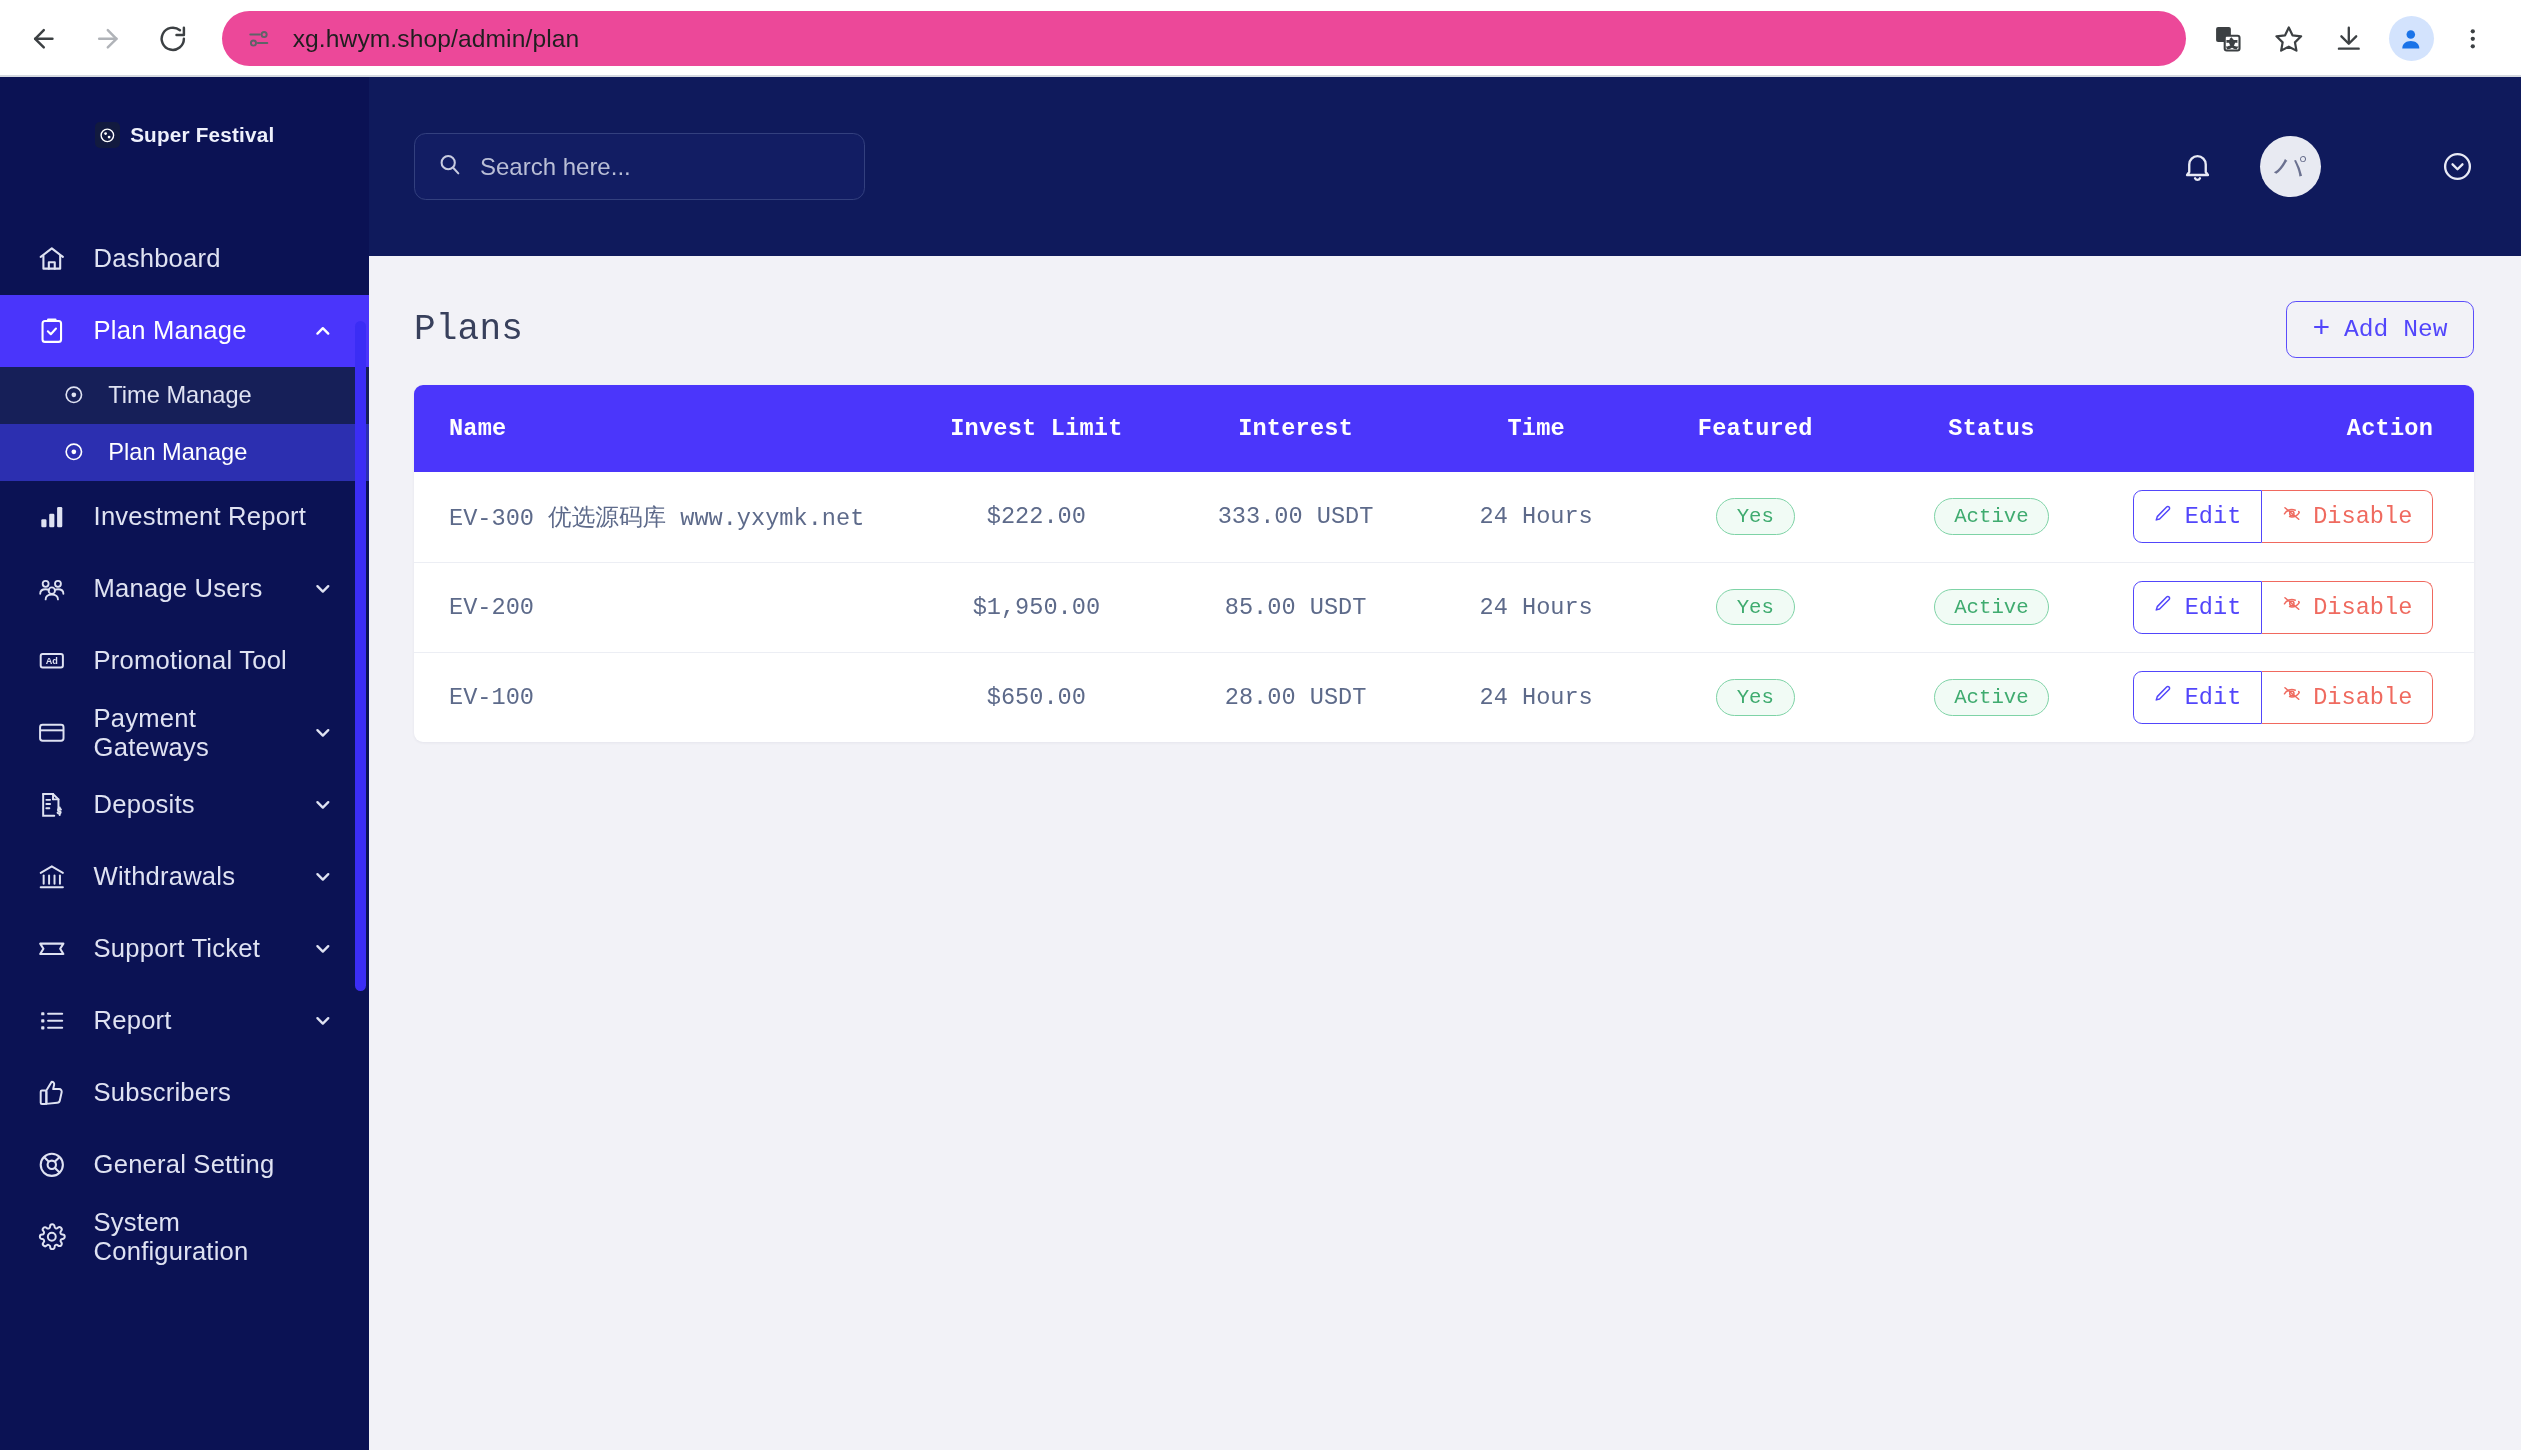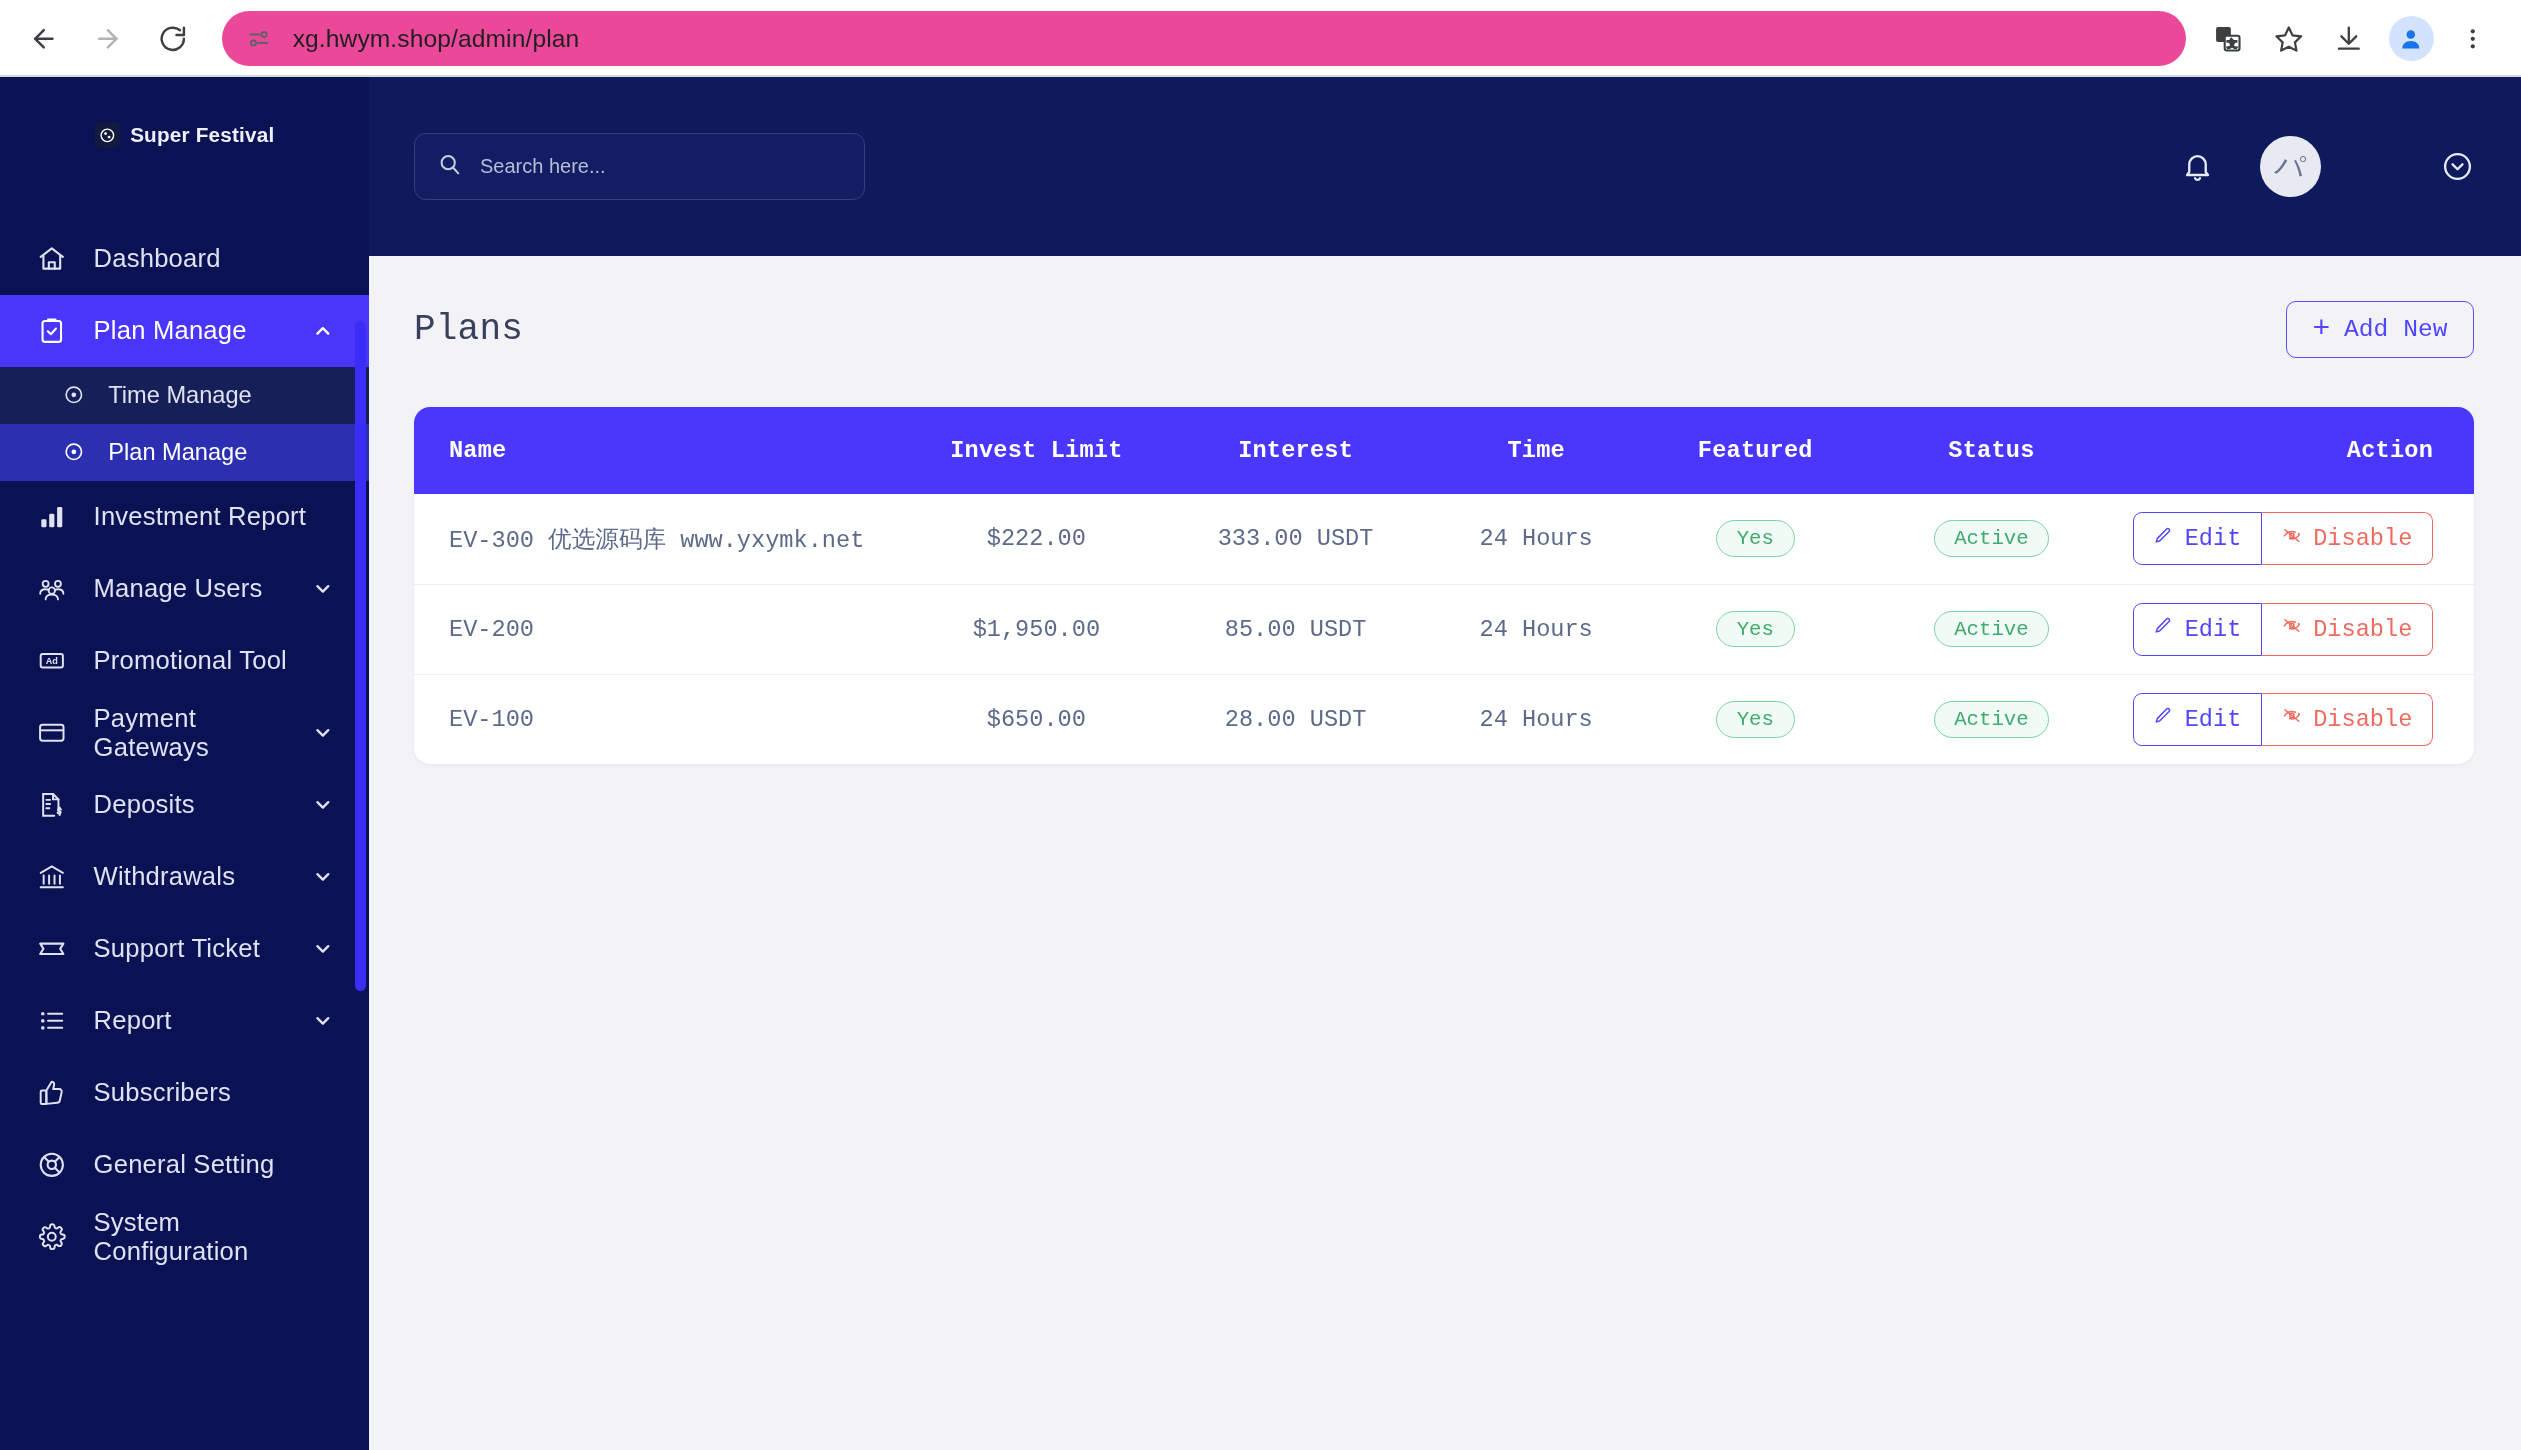--- a/index.html
+++ b/index.html
@@ -95,21 +95,21 @@
   .topbar {
     position: absolute; top: 0; left: 369px; width: 2152px; height: 179px;
     background: #0f1a5c;
     display: flex; align-items: center; padding: 0 47px 0 45px;
   }
   .search-box {
     width: 451px; height: 67px; border: 1px solid #33407e; border-radius: 11.8px;
     display: flex; align-items: center; gap: 17.7px; padding: 0 21.7px;
     background: #121d63;
   }
-  .search-box .placeholder { font-size: 20px; color: #b9bed6; }
+  .search-box .placeholder { font-size: 24px; color: #b9bed6; }
   .top-right { margin-left: auto; display: flex; align-items: center; gap: 0; }
   .bell { width: 51px; height: 51px; display:flex; align-items:center; justify-content:center; }
   .user-av {
     width: 61px; height: 61px; border-radius: 50%; margin-left: 37px;
     background: #e8eaf2; overflow: hidden; position: relative;
     display:flex; align-items:center; justify-content:center;
   }
   .user-av .glyph { font-size: 29.6px; color: #6b7190; transform: rotate(8deg); }
   .caret-circle { margin-left: 120px; width: 33px; height: 33px;
     display:flex; align-items:center; justify-content:center; }
@@ -121,21 +121,21 @@
   .page-title { font-size: 36px; color: #38405c; font-weight: 400; letter-spacing: 0.2px; }
   .add-new {
     margin-left: auto; height: 57px; padding: 0 25.6px;
     border: 1px solid #5c4dfb; border-radius: 9.9px; background: transparent;
     color: #5246fb; font-size: 24.6px; display: flex; align-items: center; gap: 13.8px;
     cursor: pointer; font-family: inherit;
   }
   .add-new .plus { font-size: 29.6px; line-height: 1; font-weight: 400; }
 
   .card {
-    margin-top: 32px; background: #ffffff; border-radius: 16px;
+    margin-top: 10px; background: #ffffff; border-radius: 9px;
     box-shadow: 0 1px 3px rgba(16,24,64,.06); overflow: hidden;
   }
   table { width: 100%; border-collapse: collapse; }
   thead tr { background: #4b36fb; }
   thead th {
     color: #ffffff; font-size: 23.6px; font-weight: 700; height: 87px;
     padding: 0 13.8px; letter-spacing: 0.2px;
   }
   tbody td {
     height: 90px; font-size: 23.6px; color: #5d6a8a; padding: 0 13.8px;

